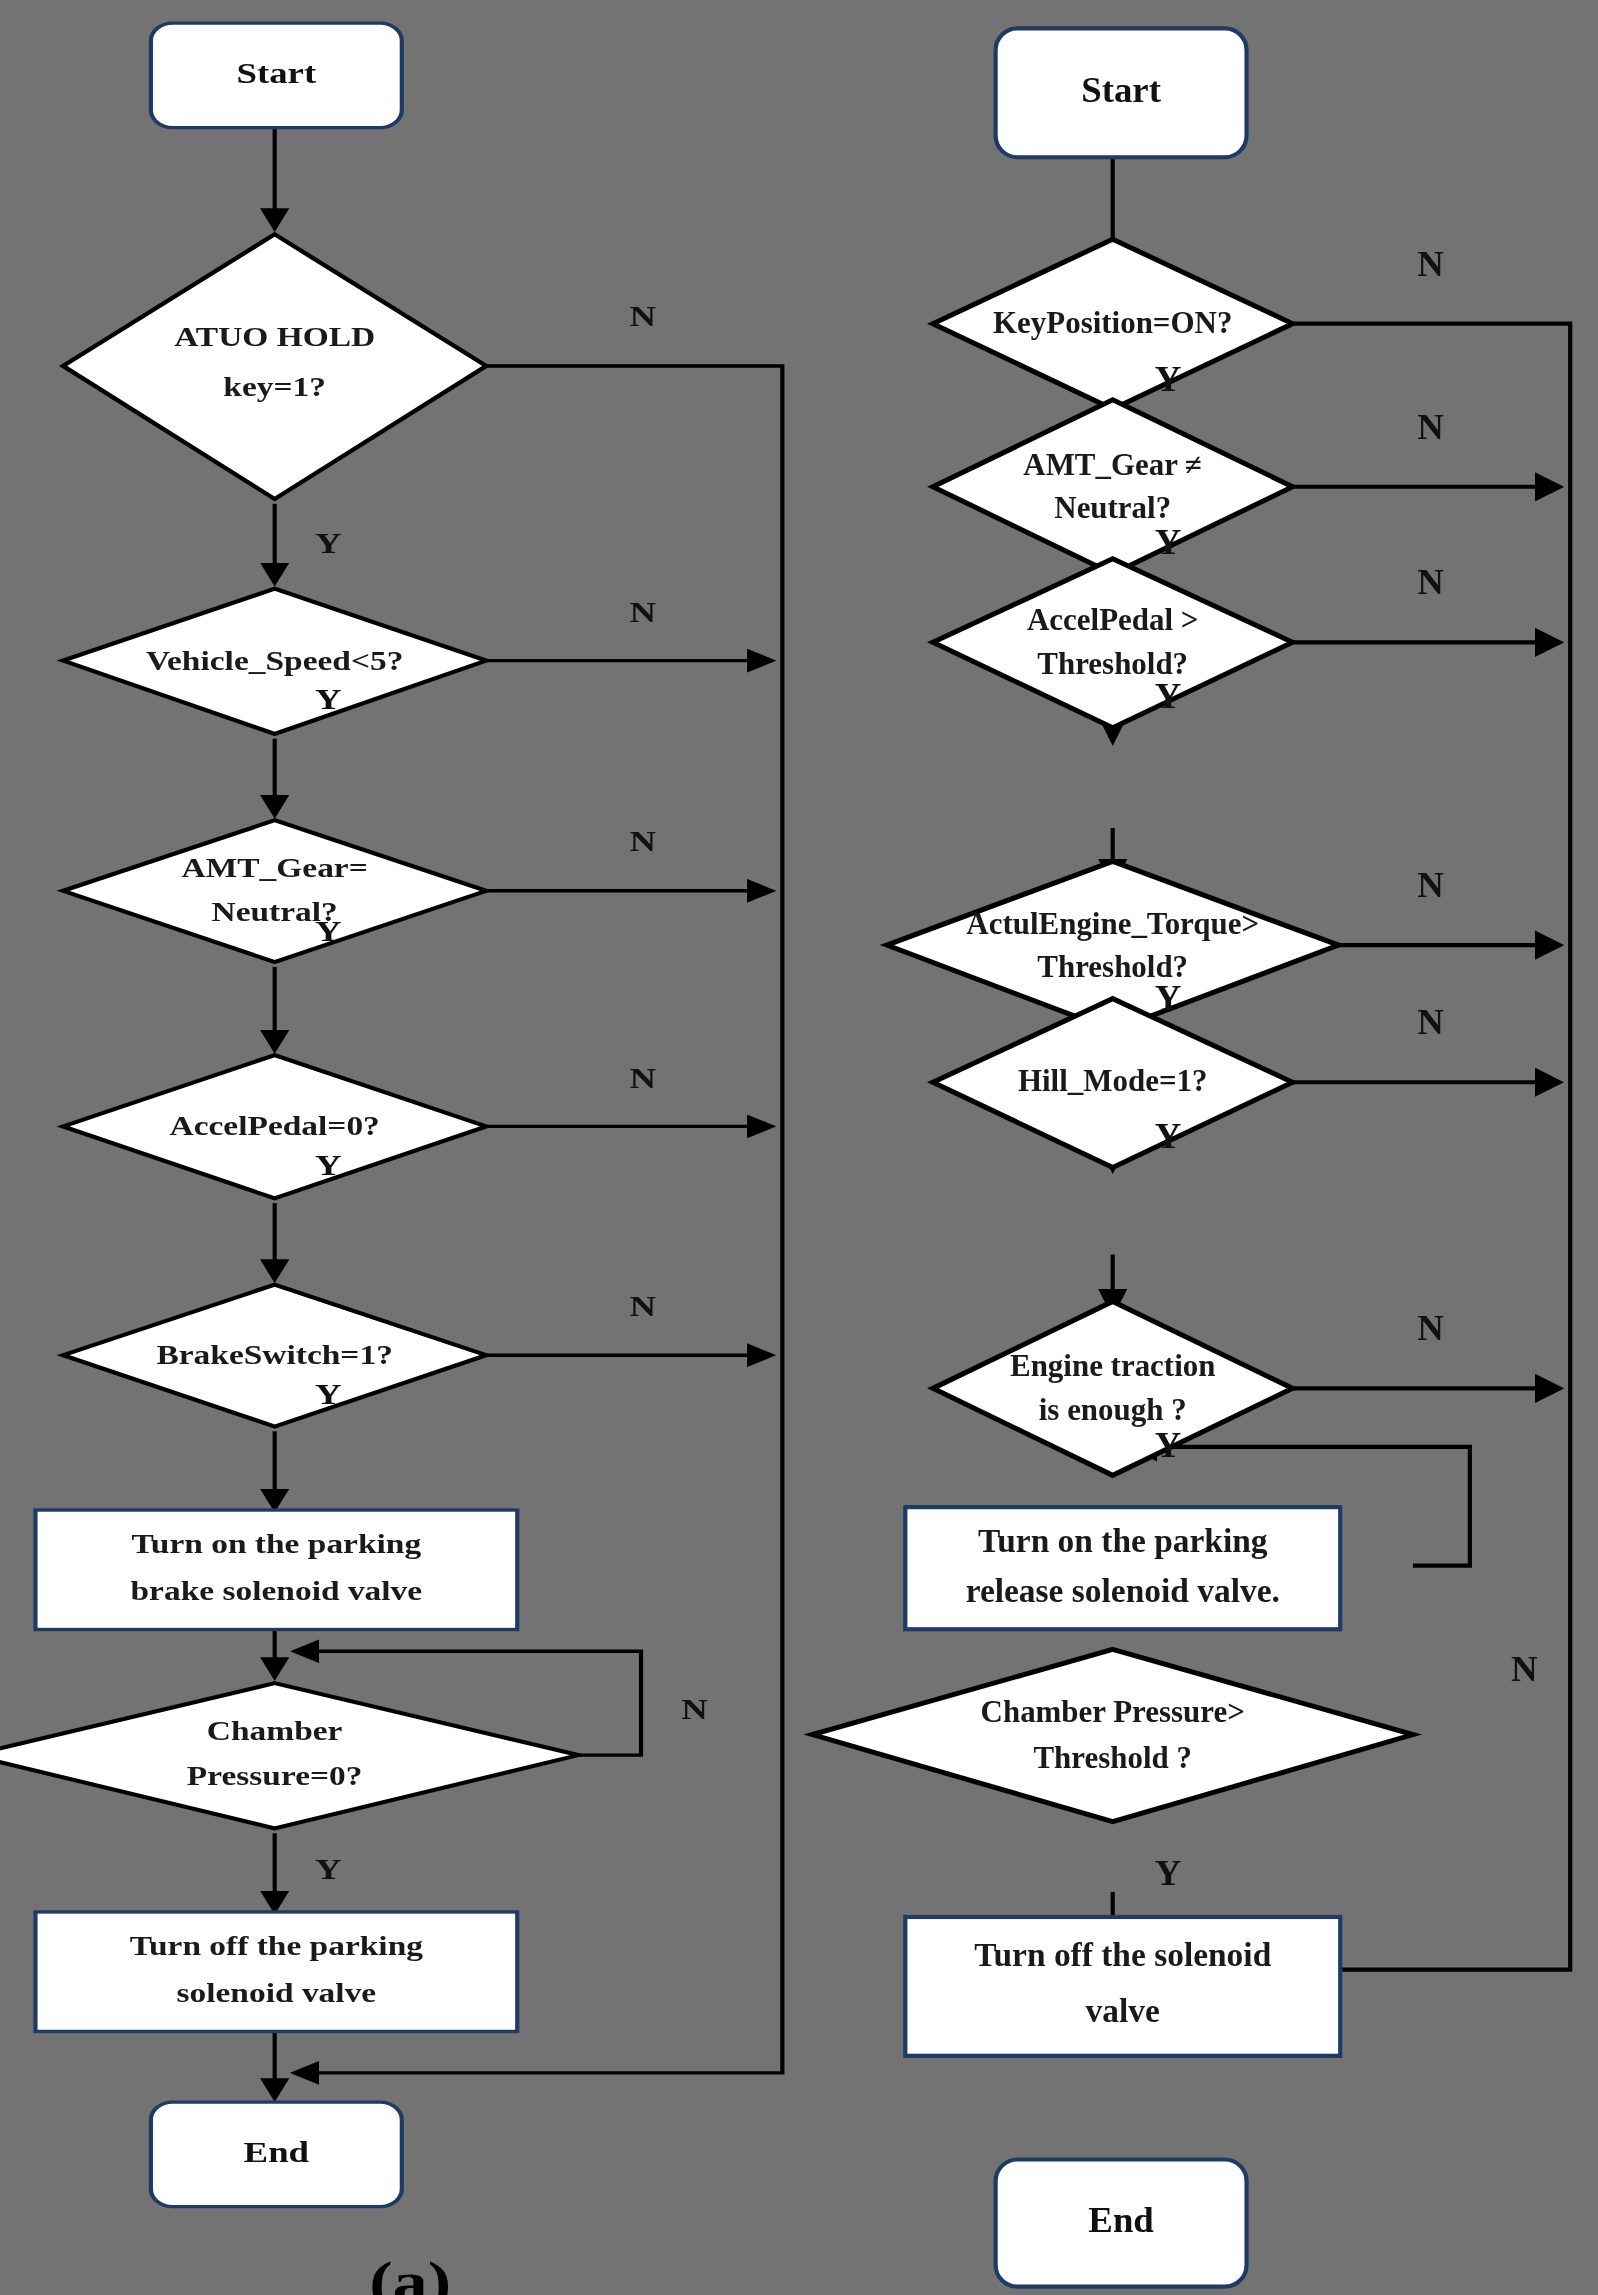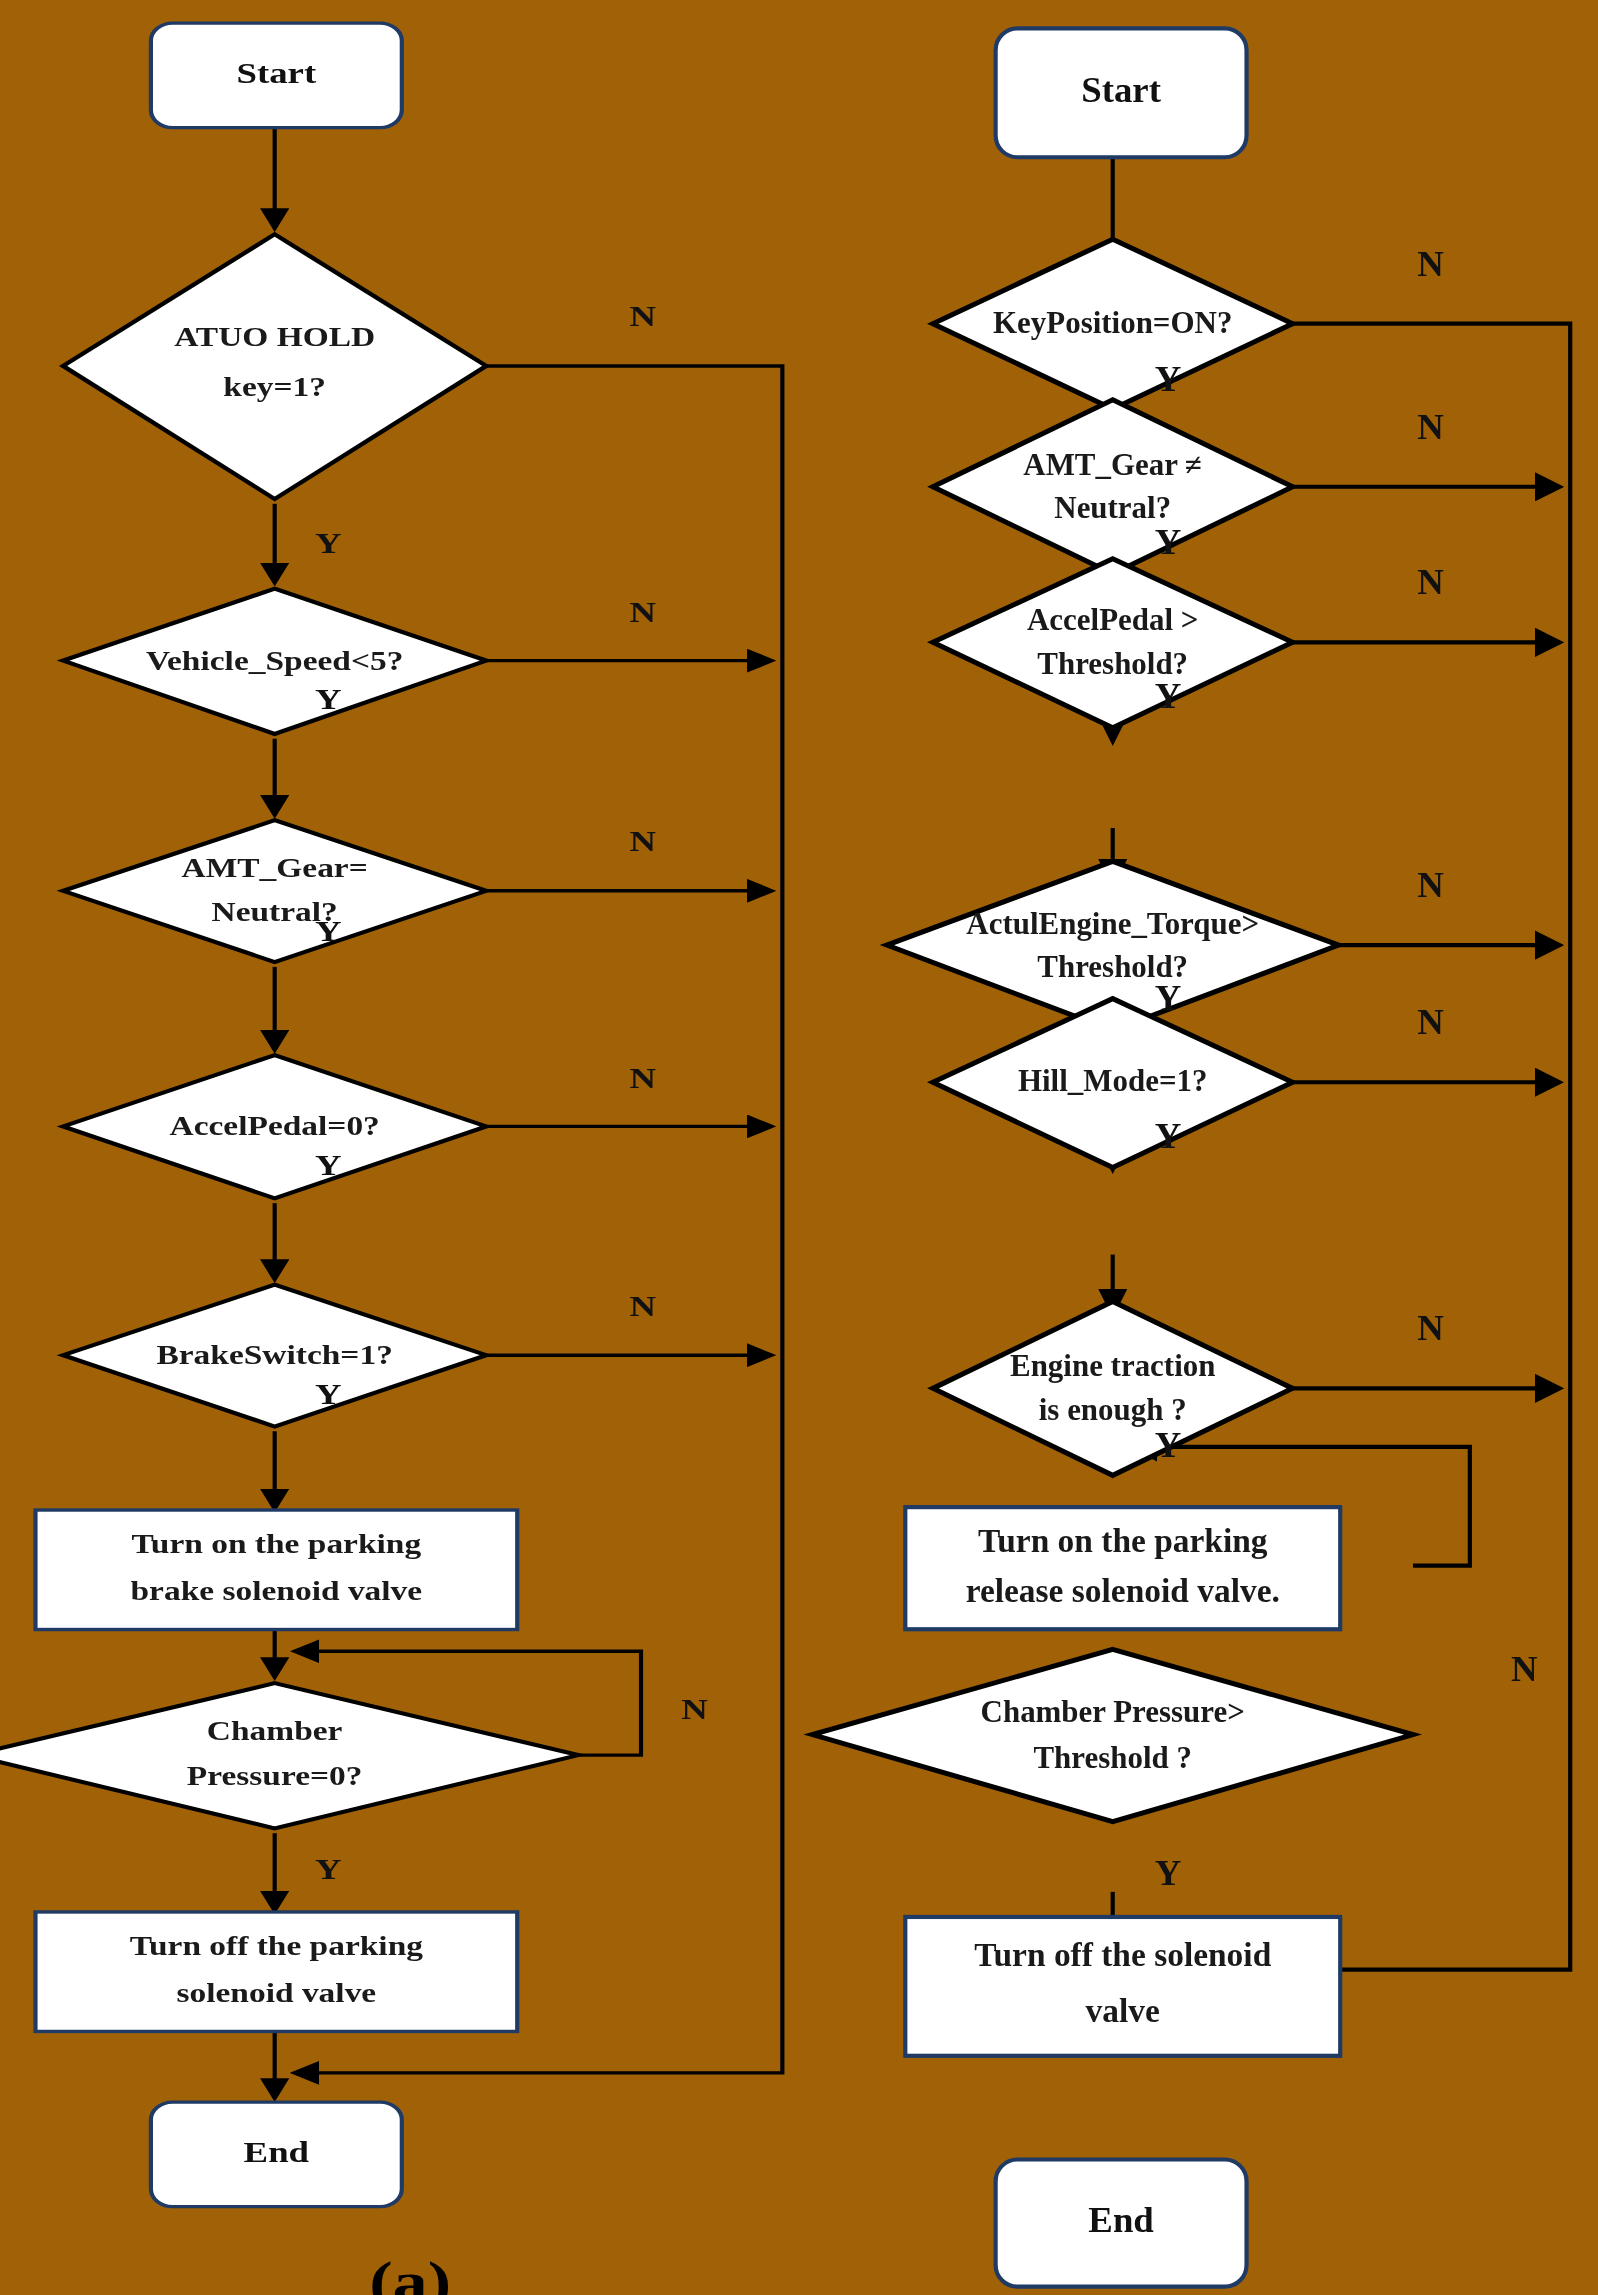--- a/index.html
+++ b/index.html
@@ -7,21 +7,21 @@
     padding: 0;
     background: #ffffff;
   }
   body {
     font-family: "Liberation Serif", "DejaVu Serif", serif;
   }
   #canvas {
     position: relative;
     width: 1599px;
     height: 2295px;
-    background: #a16207;
+    background: #737373;
     overflow: hidden;
   }
   svg.flow {
     position: absolute;
     top: 0;
     left: 0;
     width: 1599px;
     height: 2295px;
   }
   .edge {

